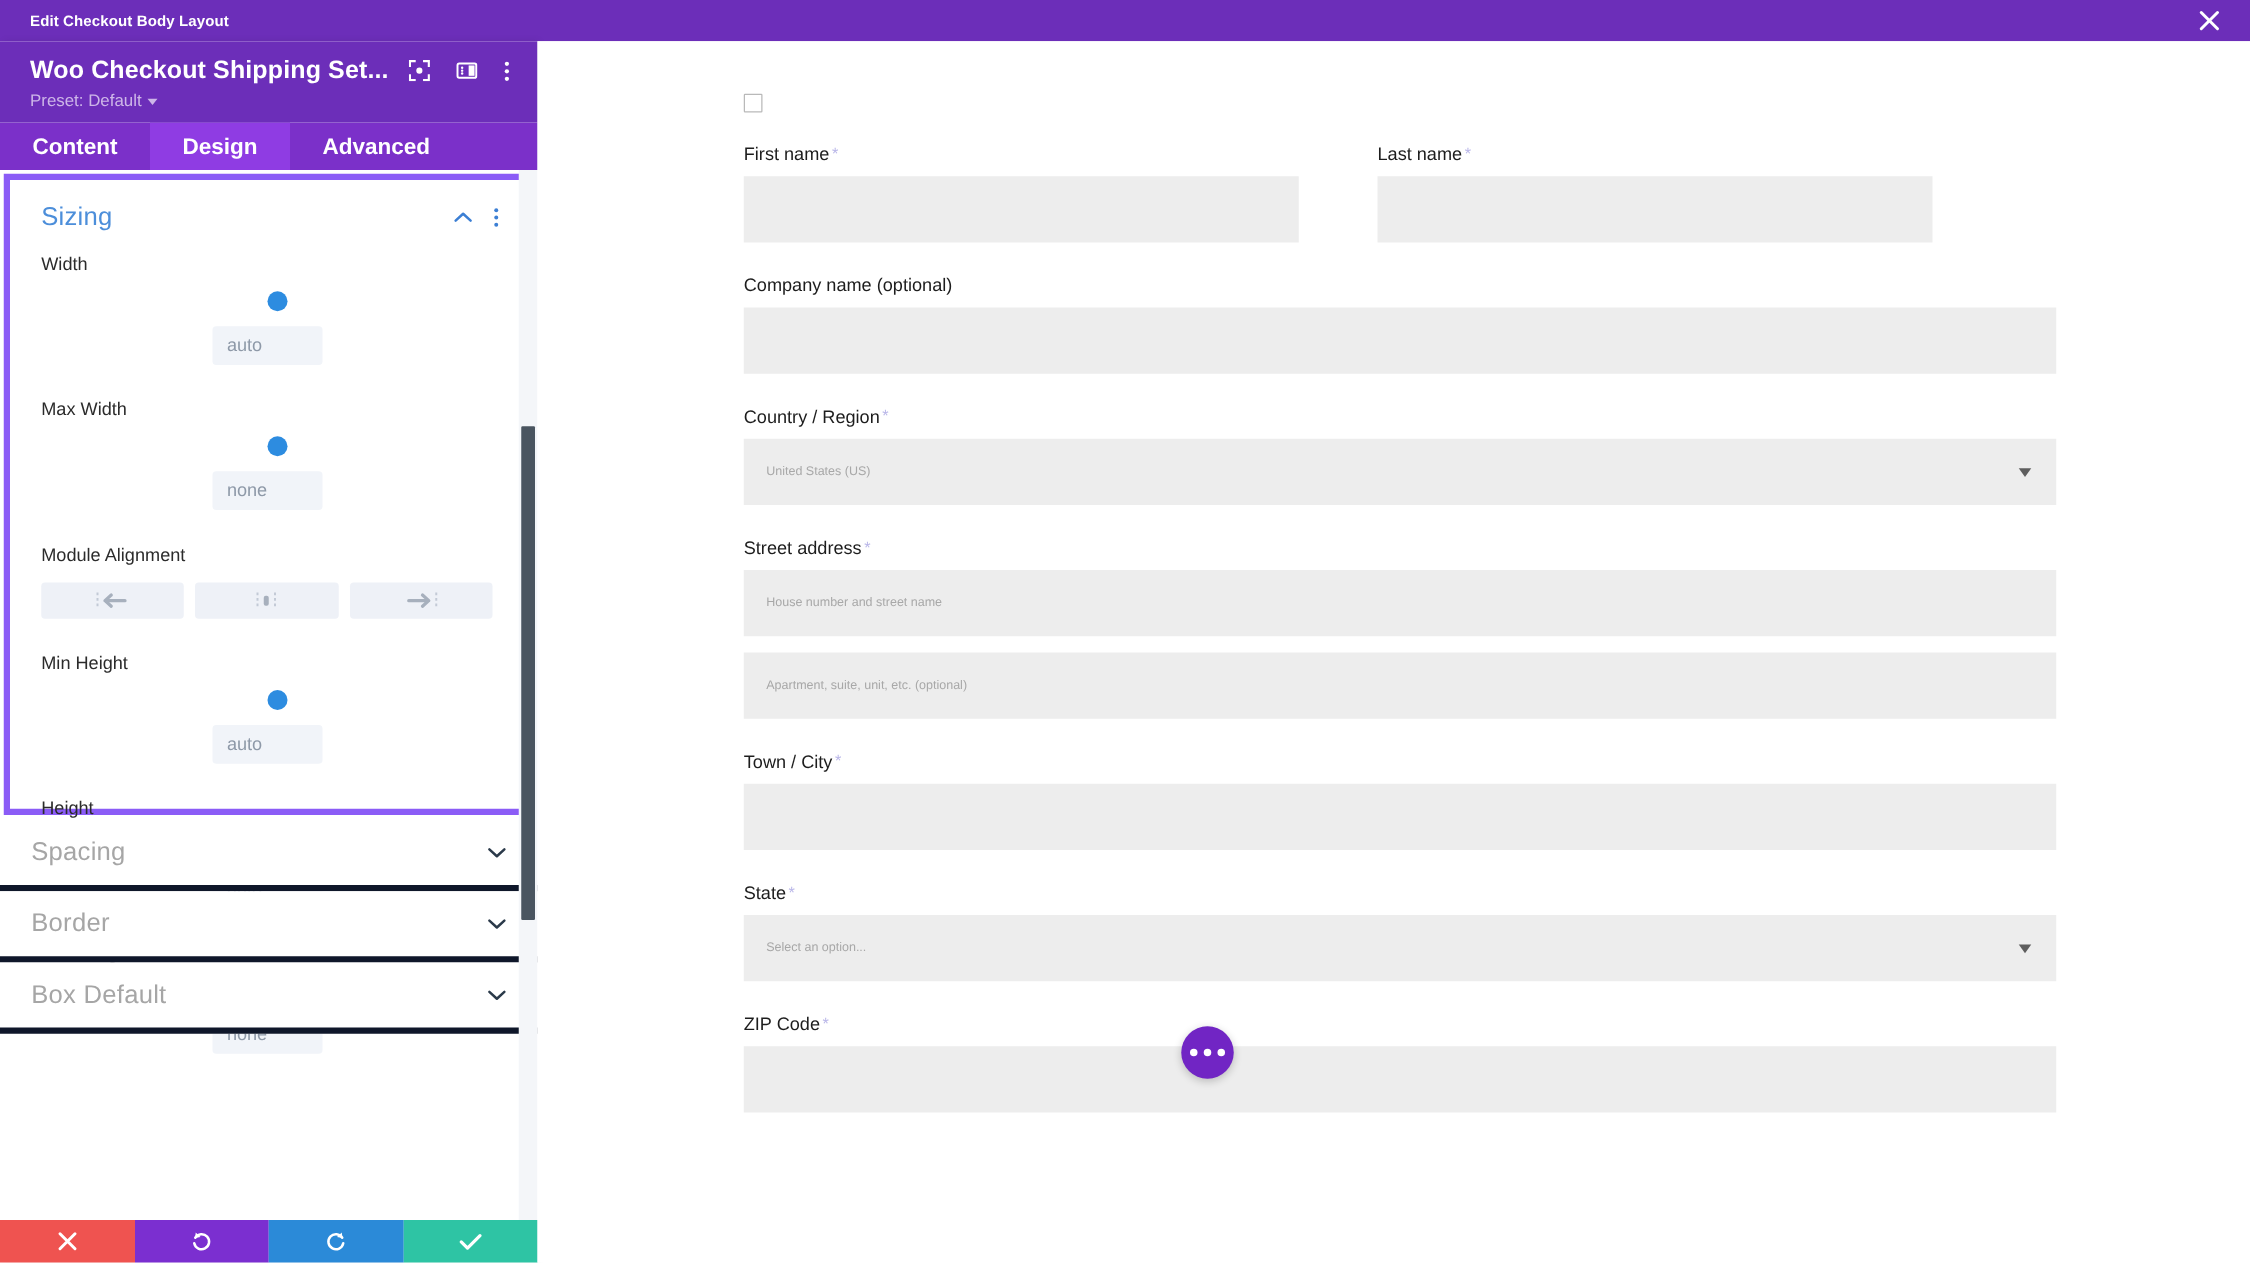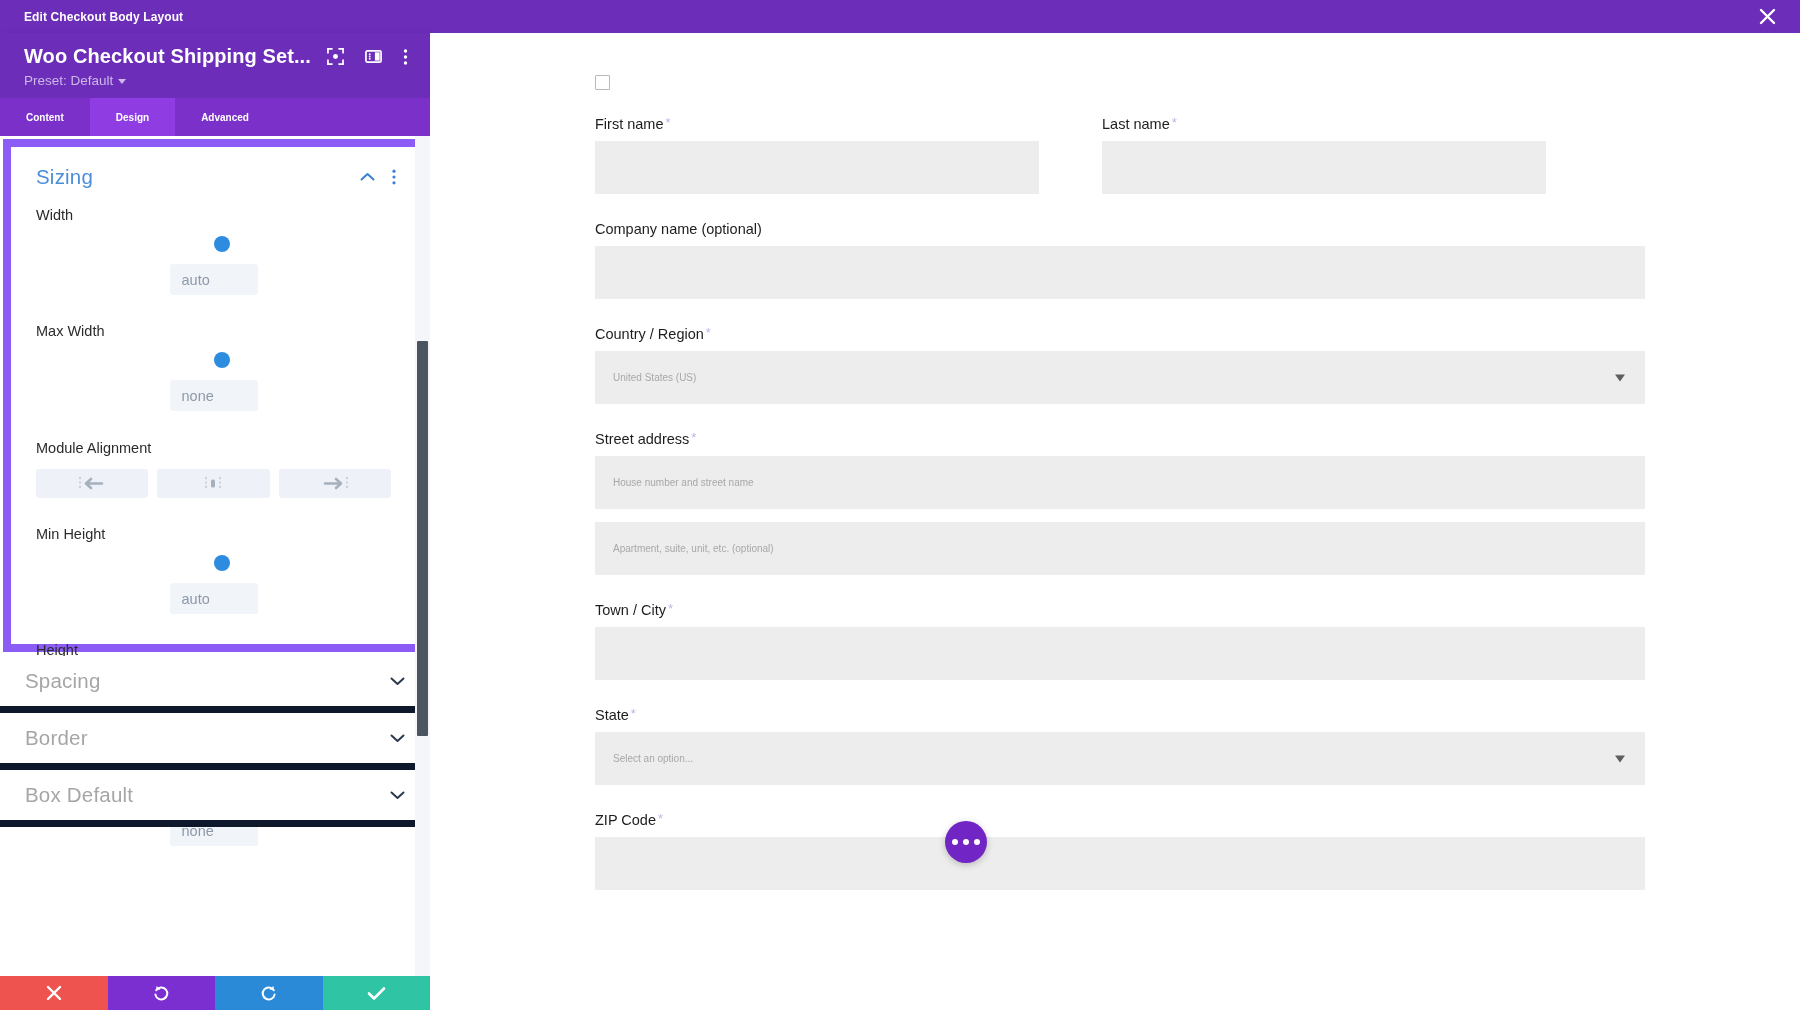--- a/index.html
+++ b/index.html
@@ -55,34 +55,34 @@
     border-right: 4px solid transparent; border-top: 5px solid #cdb6e8;
     margin-top: 2px;
   }
 
   
   #tabs {
     display: flex; background: #7b30c9; flex: 0 0 auto; height: 38px;
   }
   .tab {
     display: flex; align-items: center; justify-content: center;
-    color: #ffffff; font-size: 10px; font-weight: bold;
+    color: #ffffff; font-size: 18px; font-weight: bold;
     cursor: pointer; padding: 0 26px; height: 100%;
   }
   .tab.active { background: #8f3ce3; }
 
   
   #panel-body {
     position: relative; flex: 1 1 auto; overflow: hidden; background: #fff;
   }
 
   
   #sizing-group {
     position: absolute; left: 3px; top: 3px; width: 421px; height: 513px;
-    border: 8px solid #8b5cf6; background: #ffffff;
+    border: 5px solid #8b5cf6; background: #ffffff;
   }
   #sizing-header {
     display: flex; align-items: center; padding: 18px 20px 4px 25px;
   }
   #sizing-title { color: #4c8eda; font-size: 20.5px; letter-spacing: .2px; }
   #sizing-header .right { margin-left: auto; display: flex; align-items: center; gap: 17px; }
   #sizing-header .right > span { cursor: pointer; display: flex; }
 
   .field { padding: 0 25px; margin-top: 14px; }
   .field-label { font-size: 14.5px; color: #2b2b2b; margin-bottom: 13px; }
@@ -106,21 +106,21 @@
   .align-row { display: flex; gap: 9px; }
   .align-btn {
     flex: 1 1 0; height: 29px; background: #eef1f7; border-radius: 3px;
     display: flex; align-items: center; justify-content: center; cursor: pointer;
   }
 
   
   .accordion {
     position: absolute; left: 0; width: 430px; height: 57px;
     display: flex; align-items: center; padding: 0 25px;
-    border-bottom: 7px solid #0f172a; cursor: pointer; background: #fff;
+    border-bottom: 5px solid #0f172a; cursor: pointer; background: #fff;
   }
   .accordion .acc-title { font-size: 20.5px; color: #a6a6a6; letter-spacing: .2px; }
   .accordion .chev { margin-left: auto; color: #2b3a4a; display: flex; }
 
   
   #scroll-track {
     position: absolute; right: 0; top: 0; width: 15px; height: 100%;
     background: #f4f6f9;
   }
   #scroll-thumb {

